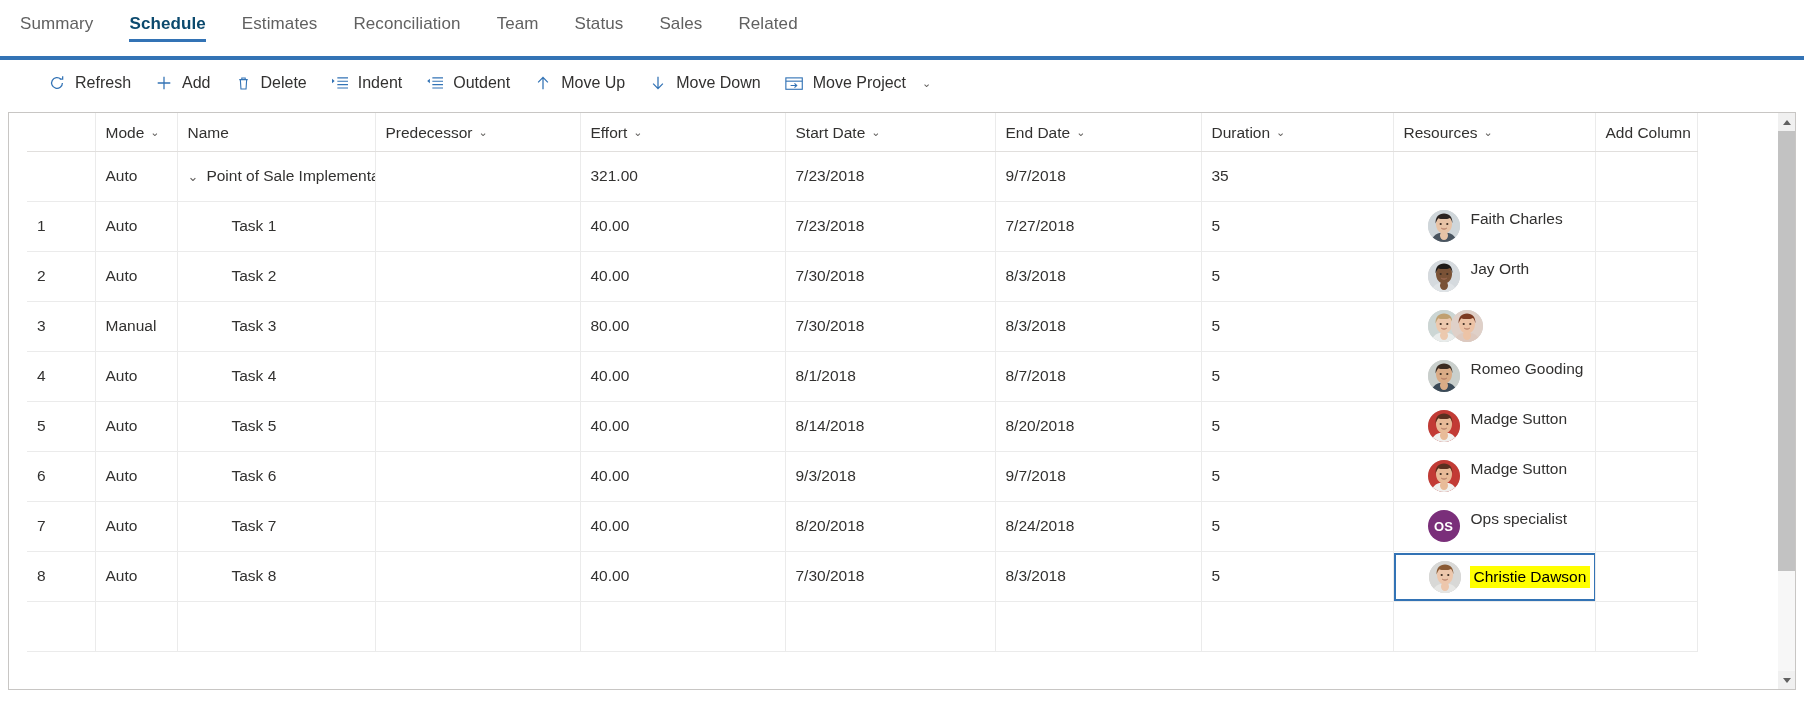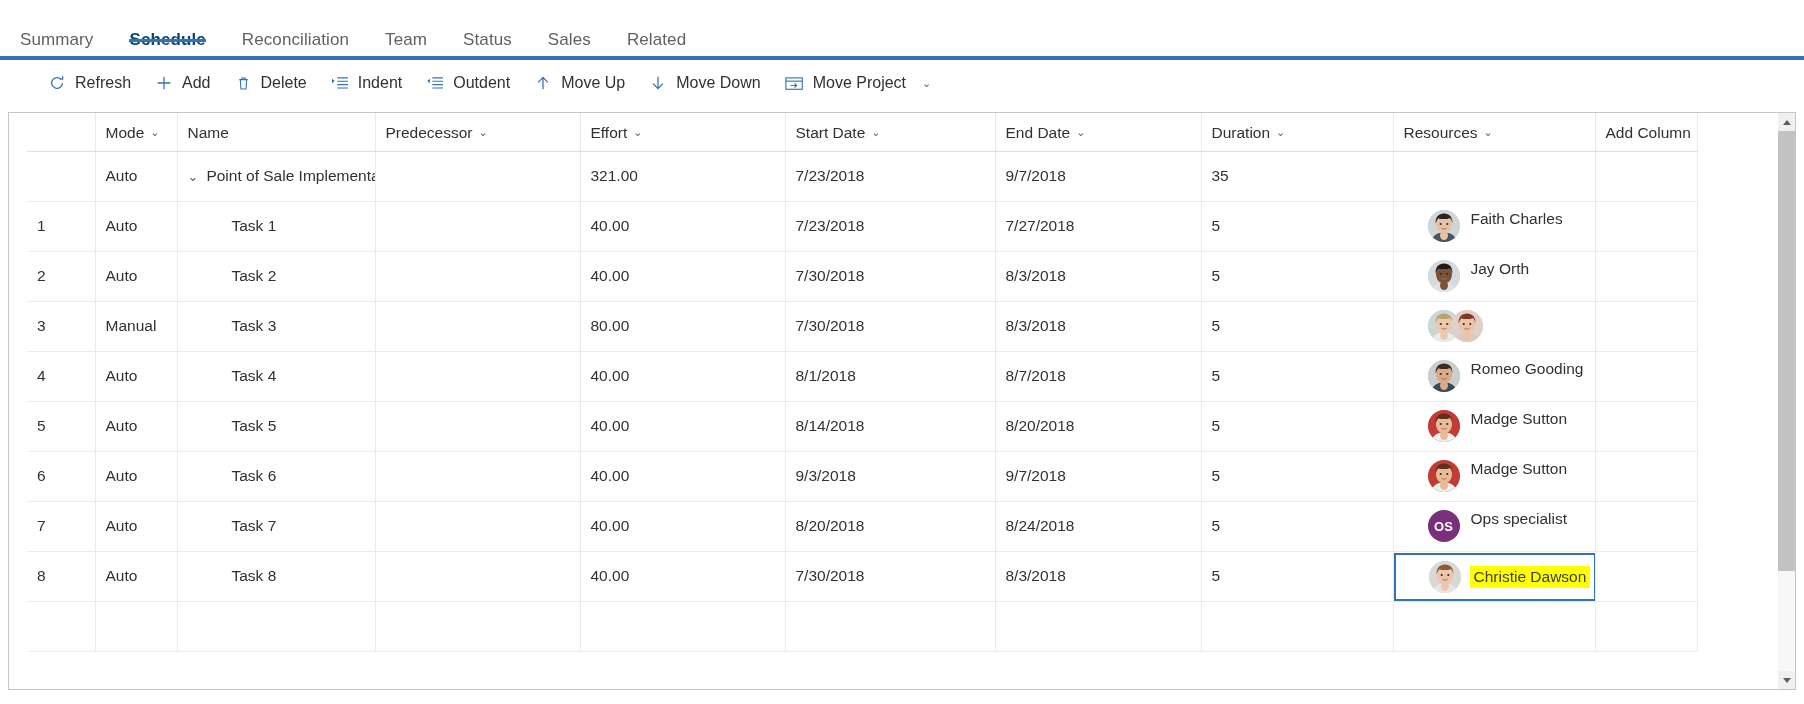--- a/index.html
+++ b/index.html
@@ -15,21 +15,21 @@
   .tabstrip {
     height: 52px;
     background: #ffffff;
     display: flex;
     align-items: flex-start;
     padding-left: 2px;
   }
   .tab {
     position: relative;
     height: 52px;
-    padding: 30px 18px 0 18px;
+    padding: 14px 18px 0 18px;
     font-size: 17px;
     color: #616161;
     white-space: nowrap;
     cursor: pointer;
     letter-spacing: .1px;
   }
   .tab.active { color: #0c4a6e; font-weight: 600; }
   .tab.active::after {
     content: "";
     position: absolute;
@@ -172,21 +172,21 @@
     display: flex;
     align-items: center;
     gap: 9px;
     padding: 0 8px 0 9px;
     background: #fff;
   }
   .highlight {
     background: #ffff00;
     padding: 2px 4px;
     font-size: 15.5px;
-    color: #404040;
+    color: #000000;
   }
   .add-res-icon { margin-left: auto; color: #3373b5; display:flex; }
 
   
   .vscroll {
     position: absolute;
     top: 0; right: 0; bottom: 0;
     width: 18px;
     background: #ffffff;
     border-left: 1px solid #ffffff;
@@ -213,20 +213,21 @@
     cursor: pointer;
   }
   .vs-down-wrap { position: absolute; bottom: 0; left: 0; }
 </style>
 </head>
 <body>
 
 <div class="tabstrip" id="tabstrip">
     <div class="tab">Summary</div>
     <div class="tab active">Schedule</div>
+    <div class="tab">Estimates</div>
     <div class="tab">Reconciliation</div>
     <div class="tab">Team</div>
     <div class="tab">Status</div>
     <div class="tab">Sales</div>
     <div class="tab">Related</div>
   </div>
 
 <div class="blue-rule"></div>
 
 <div class="commandbar" id="commandbar">

